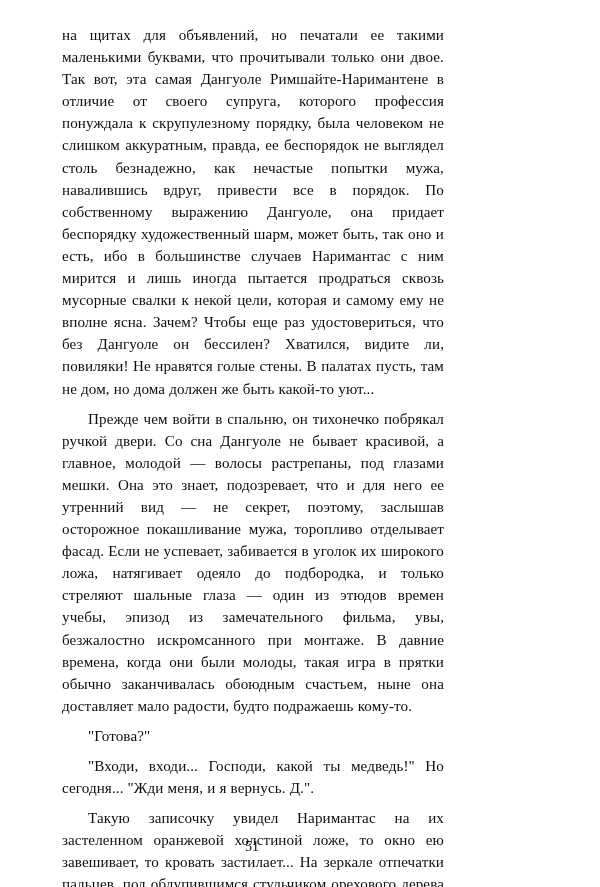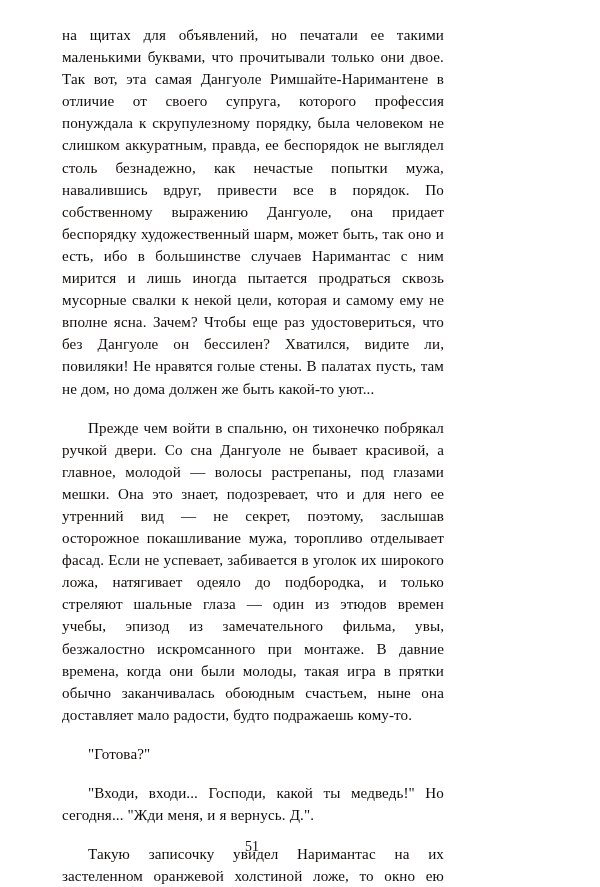--- a/index.html
+++ b/index.html
@@ -31,21 +31,21 @@
     -webkit-font-smoothing: none;
   }
   .para {
     margin: 0;
     text-indent: 0;
   }
   .para.indent {
     text-indent: 26px;
   }
   .para + .para {
-    margin-top: 17px;
+    margin-top: 8px;
   }
   .dialogue {
     text-indent: 26px;
   }
   .page-number {
     position: absolute;
     left: 0;
     right: 0;
     bottom: 32px;
     text-align: center;

